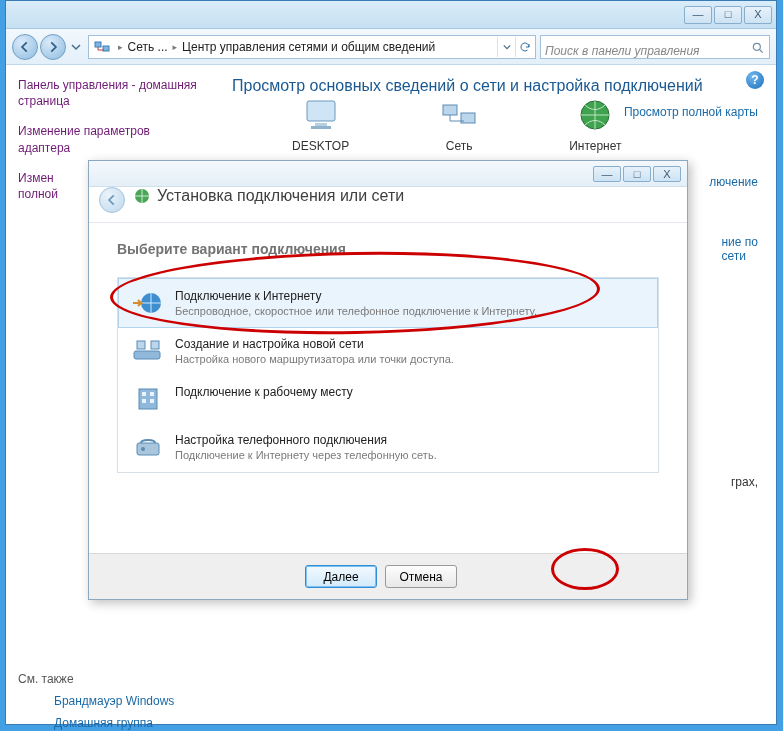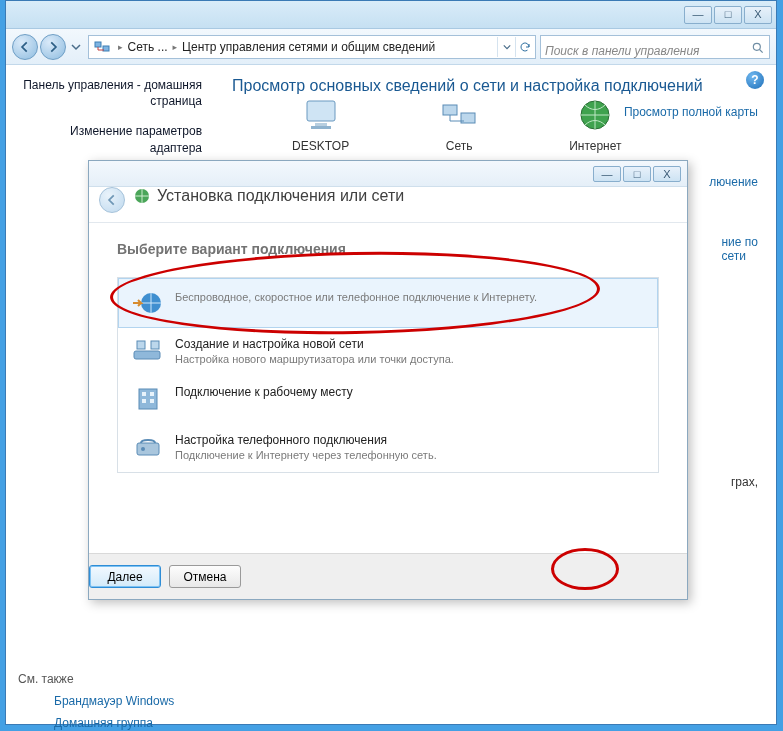--- a/index.html
+++ b/index.html
@@ -43,21 +43,21 @@
     .ab-endbtn{ width:18px;height:20px;display:flex;align-items:center;justify-content:center; border-left:1px solid #d5e3ef;}
     .searchbox {
       width: 230px; height: 24px; background:#fff; border:1px solid #a4c0d9;
       display:flex; align-items:flex-end; padding:0 4px; font-size:12px; color:#888; font-style:italic;
     }
     .searchbox .sicon{ margin-left:auto; }
 
     .body { display: flex; height: calc(100% - 64px); }
 
     .sidebar { width: 208px; background:#fff; padding: 12px 12px; font-size:12px; color:#1a6aa8; }
-    .sidebar .link { color:#0f172a; margin-bottom: 14px; line-height:1.35; cursor:pointer;text-align:right; }
+    .sidebar .link { color:#701a75; margin-bottom: 14px; line-height:1.35; cursor:pointer; }
     .sidebar .see-also { margin-top: 470px; color:#555; font-size:12px; }
     .sidebar .sa-item { color:#1a6aa8; margin-top:8px; cursor:pointer;margin-left:36px; }
 
     .content { flex:1; padding: 12px 18px; position:relative; }
     .help-icon { position:absolute; right:12px; top:6px; width:18px;height:18px; border-radius:50%;
       background: radial-gradient(circle at 35% 30%, #6fb7ef, #1e6fb8); color:#fff;
       font-size:12px; font-weight:bold; text-align:center; line-height:18px; }
     .content h2 { font-size:16px; color:#1a5992; font-weight:normal; margin-bottom:0; }
     .mapview { color:#1a6aa8; font-size:12px; position:absolute; right:18px; top:40px; cursor:pointer;}
     .netrow { display:flex; gap:90px; padding-left:60px; }
@@ -103,21 +103,21 @@
     .circle-red {
       position:absolute; border: 3px solid #c00; border-radius:50%;
       pointer-events:none;
     }
     .circle1 { left:110px; top:252px; width:490px; height:82px; transform:rotate(-1deg); }
     .circle2 { left:551px; top:548px; width:68px; height:42px; }
 
     .dlg-footer {
       position:absolute; left:0; right:0; bottom:0; height:46px;
       background:#efefef; border-top:1px solid #d9d9d9;
-      display:flex; align-items:center; justify-content:flex-start; padding-right:14px; gap:8px;
+      display:flex; align-items:center; justify-content:center; padding-right:14px; gap:8px;
     }
     .btn {
       min-width:72px; height:23px; font-size:12px; background:linear-gradient(#fdfdfd,#e8e8e8);
       border:1px solid #9a9a9a; border-radius:3px; padding:0 12px; cursor:default;
     }
     .btn.primary { border:1px solid #2f8dd6; box-shadow:0 0 0 1px #7dc2f3 inset; background:linear-gradient(#f2f9ff,#d3eaf9);}
   </style>
 </head>
 <body>
 
@@ -274,20 +274,21 @@
 
       <div class="option selected">
         <div class="oicn">
           <svg viewBox="0 0 34 28">
               <circle cx="20" cy="14" r="10" fill="#3f8fd0"></circle>
               <path d="M10 14h20M20 4v20" stroke="#cfe8fb" stroke-width="1"></path>
               <path d="M2 14h8l-3-3m3 3l-3 3" fill="none" stroke="#d78b2d" stroke-width="2"></path>
             </svg>
         </div>
         <div>
+          <div class="ot">Подключение к Интернету</div>
           <div class="od">Беспроводное, скоростное или телефонное подключение к Интернету.</div>
         </div>
       </div>
 
       <div class="option">
         <div class="oicn">
           <svg viewBox="0 0 34 28">
               <rect x="3" y="14" width="26" height="8" rx="2" fill="#8fb8da" stroke="#5a8cb6"></rect>
               <rect x="6" y="4" width="8" height="8" fill="#bcd7ec" stroke="#5a8cb6"></rect>
               <rect x="20" y="4" width="8" height="8" fill="#bcd7ec" stroke="#5a8cb6"></rect>

